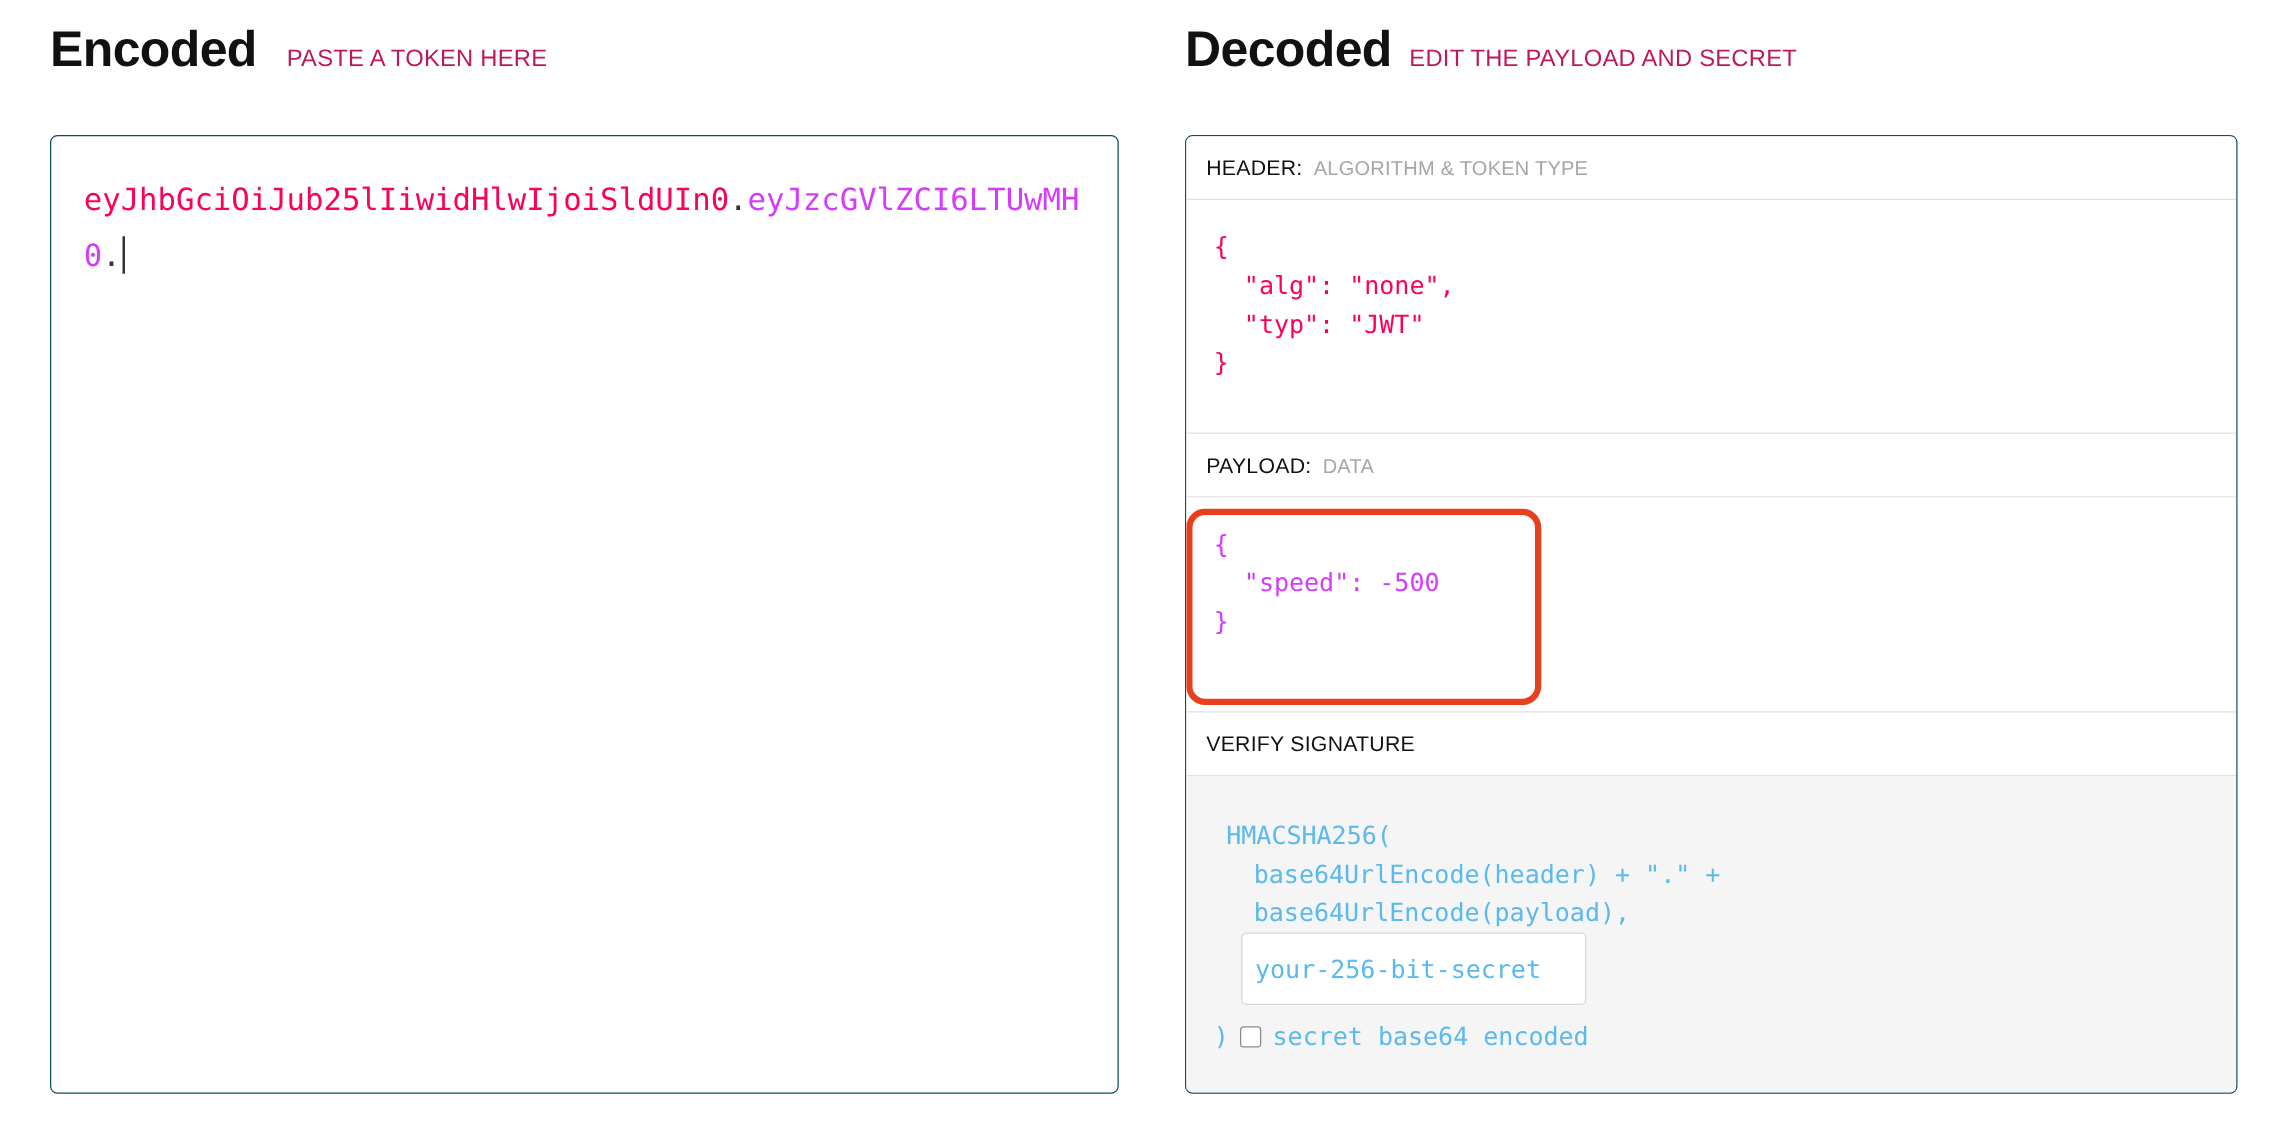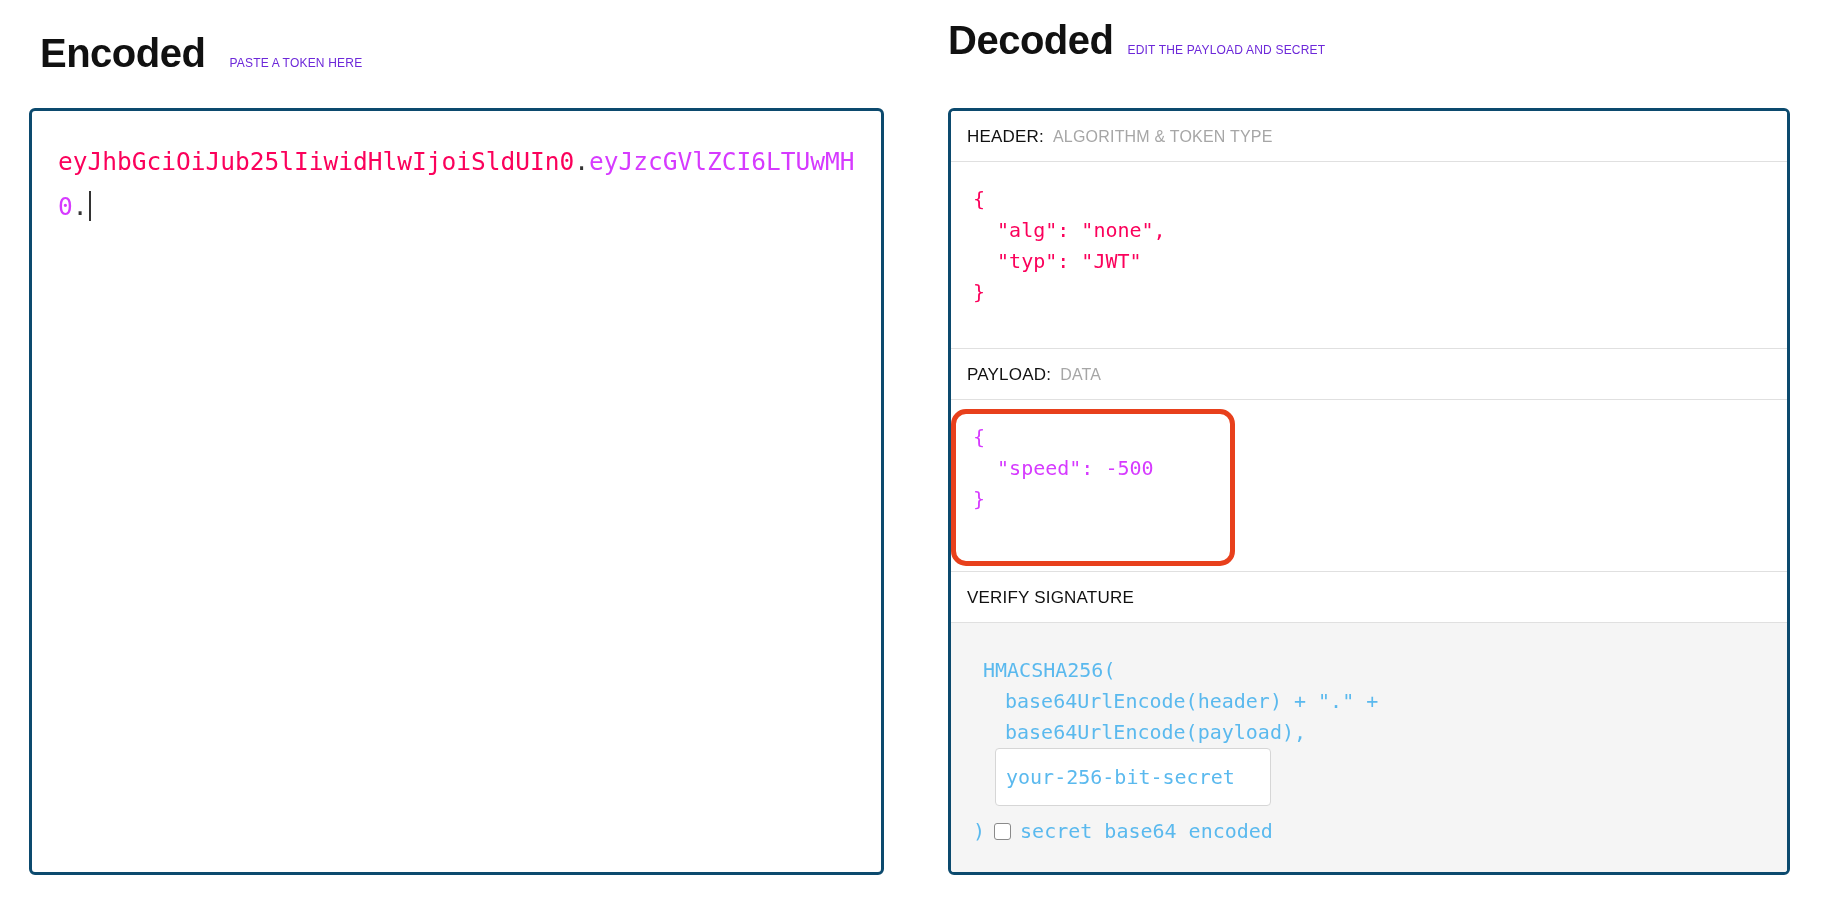--- a/index.html
+++ b/index.html
@@ -31,48 +31,48 @@
     flex: 1;
     position: relative;
   }
 
   
   .title-row {
     display: flex;
     align-items: baseline;
     gap: 14px;
   }
-  .col-left .title-row { padding: 31px 0 0 40px; gap: 24px; }
+  .col-left .title-row { padding: 18px 0 0 40px; gap: 24px; }
   .col-right .title-row { padding: 18px 0 0 0; }
 
   .title-main {
     font-size: 40px;
     font-weight: 700;
     letter-spacing: -0.5px;
     color: #111111;
     line-height: 1.1;
   }
   .title-sub {
-    font-size: 12px;
+    font-size: 19px;
     font-weight: 400;
     letter-spacing: 0.2px;
-    color: #6d28d9;
+    color: #be185d;
     text-transform: uppercase;
   }
 
   
   .panel {
     position: absolute;
     background: #ffffff;
-    border: 3px solid #0c4a6e;
+    border: 1px solid #0c4a6e;
     border-radius: 6px;
     box-sizing: border-box;
   }
   .panel-encoded {
-    left: 29px;
+    left: 40px;
     top: 108px;
     width: 855px;
     height: 767px;
     padding: 28px 26px;
     overflow: hidden;
   }
   .panel-decoded {
     left: 0px;
     top: 108px;
     width: 842px;

